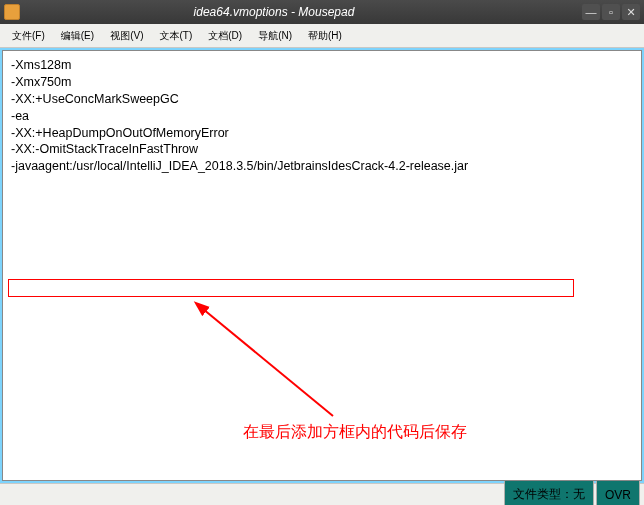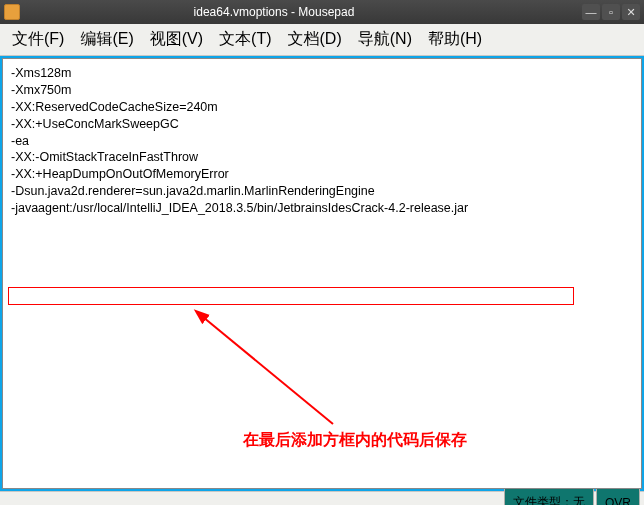--- a/index.html
+++ b/index.html
@@ -26,52 +26,53 @@
       background: #e8a03c;
       border: 1px solid #c0802c;
       margin-right: 6px;
       display: inline-block;
       border-radius: 2px;
     }
     .titlebar-title {
       flex: 1;
       text-align: center;
       padding-right: 60px;
+      font-style: italic;
     }
     .window-controls {
       display: flex;
       gap: 2px;
     }
     .window-btn {
       width: 18px;
       height: 16px;
       background: #505050;
       color: #ddd;
       display: flex;
       align-items: center;
       justify-content: center;
       font-size: 11px;
       border-radius: 2px;
       cursor: pointer;
     }
     .menubar {
       background: #f0f0ed;
       border-bottom: 1px solid #c8c8c5;
-      height: 32px;
+      height: 24px;
       display: flex;
       align-items: center;
       padding: 0 4px;
-      font-size: 16px;
+      font-size: 10px;
     }
     .menu-item {
       padding: 2px 8px;
       cursor: pointer;
     }
     .editor-wrap {
-      background: #0ea5e9;
+      background: #7dd3fc;
       padding: 2px;
       height: calc(100% - 24px - 24px - 22px);
     }
     .editor {
       background: #fff;
       border: 1px solid #888;
       width: 100%;
       height: 100%;
       padding: 6px 8px;
       font-family: sans-serif;
@@ -95,21 +96,21 @@
       position: absolute;
       left: 190px;
       top: 250px;
       pointer-events: none;
     }
     .annotation {
       position: absolute;
       left: 240px;
       top: 370px;
       color: #ff0000;
-      font-weight: bold;
+      font-weight: normal;
       font-size: 16px;
       font-family: "Microsoft YaHei", sans-serif;
     }
     .statusbar {
       background: #f0f0ed;
       border-top: 1px solid #c8c8c5;
       height: 22px;
       display: flex;
       align-items: center;
       justify-content: flex-end;
@@ -143,26 +144,24 @@
   <div class="menu-item">文本(T)</div>
   <div class="menu-item">文档(D)</div>
   <div class="menu-item">导航(N)</div>
   <div class="menu-item">帮助(H)</div>
 </div>
 
 <div class="editor-wrap">
   <div class="editor">
     <div class="line">-Xms128m</div>
     <div class="line">-Xmx750m</div>
-    <div class="line">-XX:ReservedCodeCacheSize=240m</div>
     <div class="line">-XX:+UseConcMarkSweepGC</div>
     <div class="line">-ea</div>
+    <div class="line">-XX:+HeapDumpOnOutOfMemoryError</div>
     <div class="line">-XX:-OmitStackTraceInFastThrow</div>
-    <div class="line">-XX:+HeapDumpOnOutOfMemoryError</div>
-    <div class="line">-Dsun.java2d.renderer=sun.java2d.marlin.MarlinRenderingEngine</div>
     <div class="line">-javaagent:/usr/local/IntelliJ_IDEA_2018.3.5/bin/JetbrainsIdesCrack-4.2-release.jar</div>
 
     <div class="highlight-box"></div>
     <svg class="arrow-svg" width="160" height="130">
       <defs>
         <marker id="ah" markerWidth="10" markerHeight="10" refX="2" refY="3" orient="auto">
           <path d="M0,0 L0,6 L8,3 z" fill="#ff0000"></path>
         </marker>
       </defs>
       <line x1="140" y1="115" x2="10" y2="8" stroke="#ff0000" stroke-width="2" marker-end="url(#ah)"></line>

